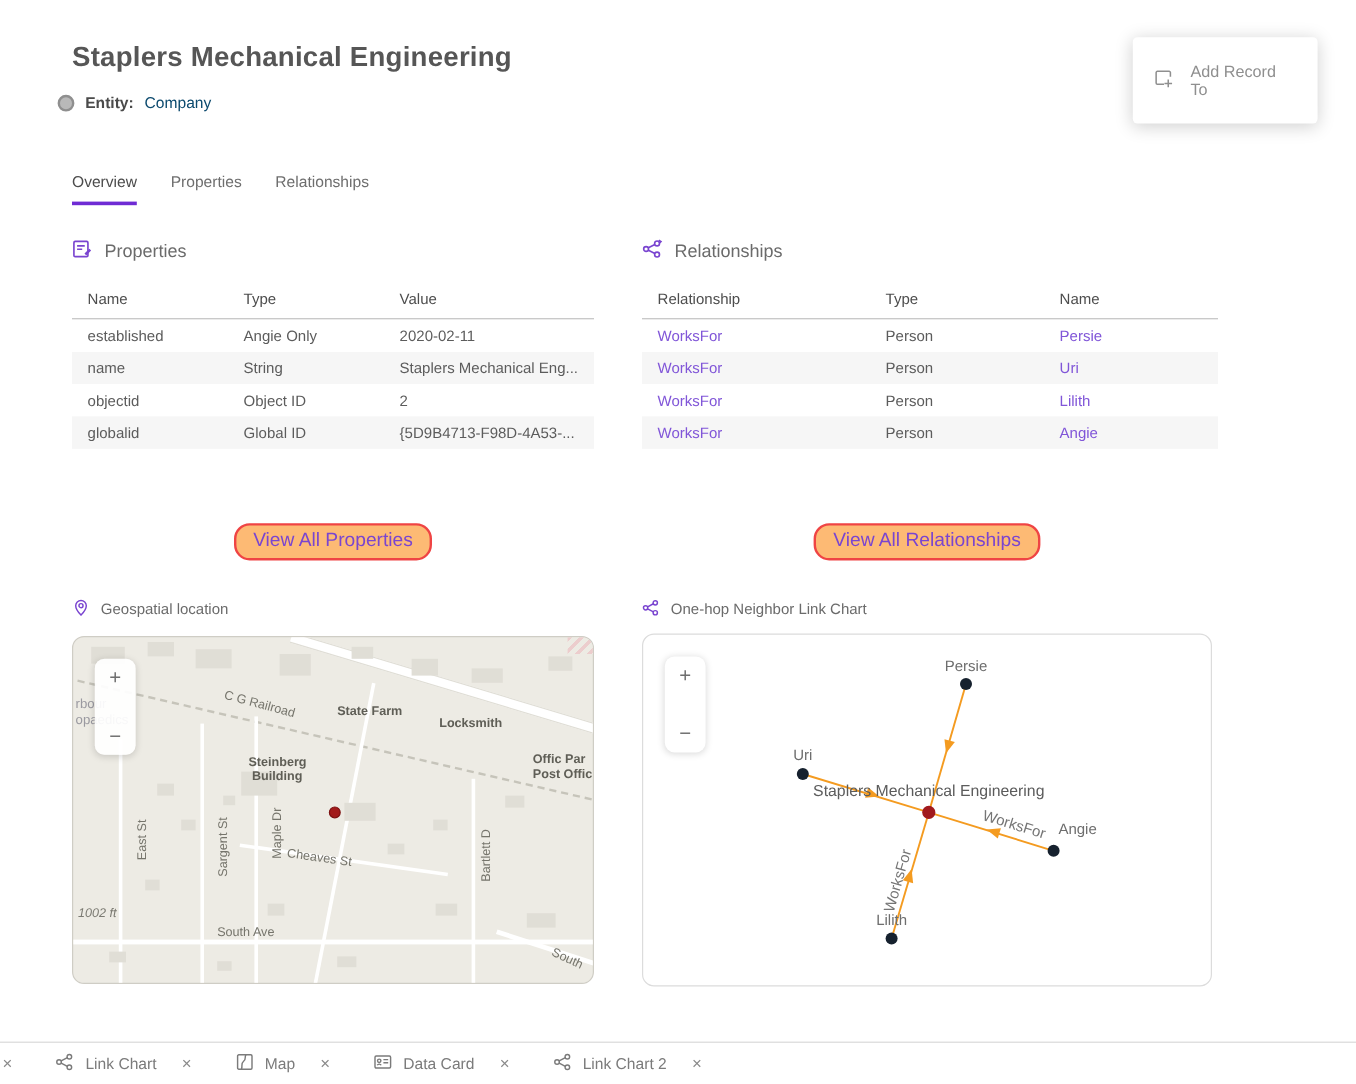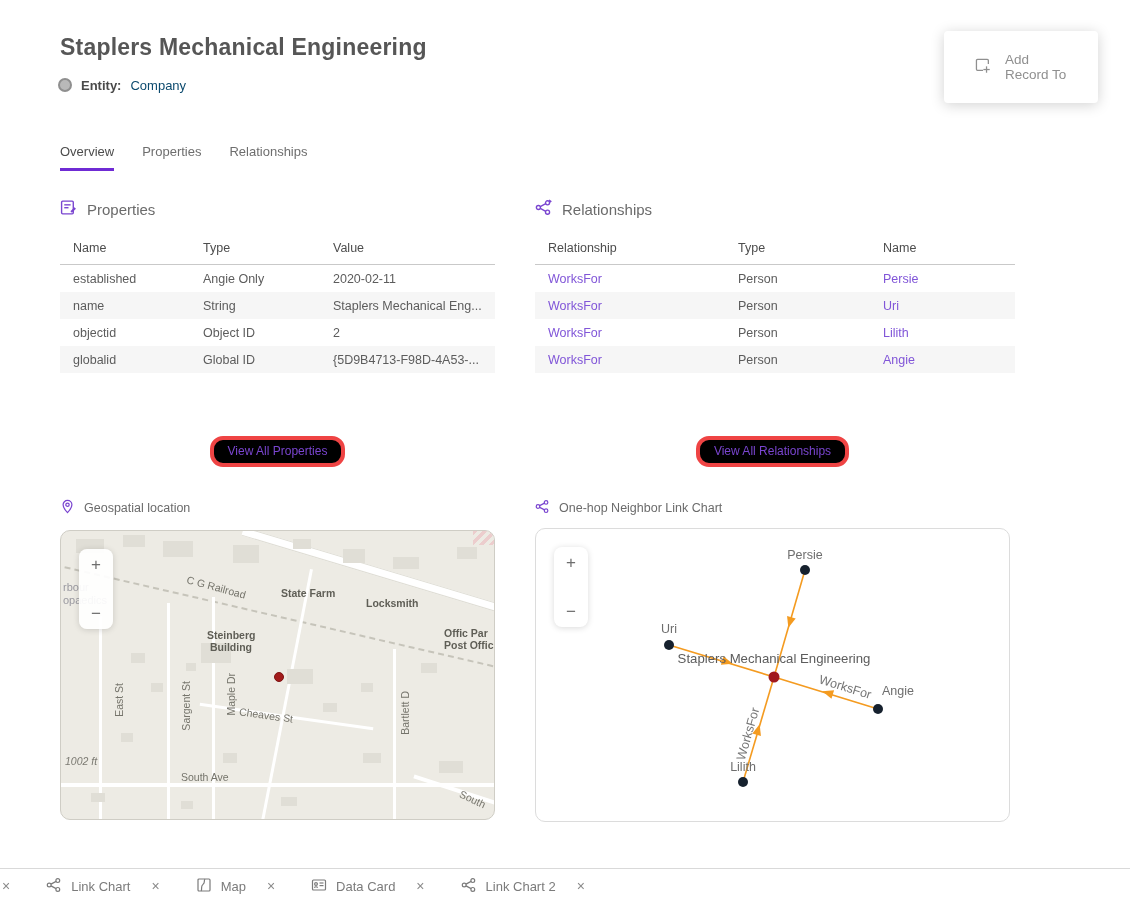--- a/index.html
+++ b/index.html
@@ -1,29 +1,29 @@
 <!DOCTYPE html>
 <html><head>
 <meta charset="utf-8">
 <style>
   * { margin:0; padding:0; box-sizing:border-box; }
   html,body { width:1130px; height:903px; background:#fff; font-family:"Liberation Sans", sans-serif; }
   .page { position:relative; width:1130px; height:903px; overflow:hidden; background:#fff; }
 
   
   .title { position:absolute; left:60px; top:34px; font-size:23px; font-weight:700; color:#565656; letter-spacing:.2px; }
-  .entity-row { position:absolute; left:58px; top:78px; display:flex; align-items:flex-start; gap:9px; font-size:13px; }
+  .entity-row { position:absolute; left:48px; top:78px; display:flex; align-items:flex-end; gap:9px; font-size:13px; }
   .entity-dot { width:14px; height:14px; border-radius:50%; background:#b9b9b9; border:2px solid #8f8f8f; }
   .entity-label { font-weight:700; color:#4a4a4a; }
   .entity-value { color:#0c4a6e; }
 
   
   .ctx-menu { position:absolute; left:944px; top:31px; width:154px; background:#fff; border-radius:4px;
               box-shadow:0 2px 14px rgba(0,0,0,.18); padding:10px 0; }
-  .ctx-item { display:flex; align-items:center; gap:14px; padding:11px 30px; color:#8f8f8f; font-size:13.5px; cursor:pointer; }
+  .ctx-item { display:flex; align-items:center; gap:14px; padding:11px 17px; color:#8f8f8f; font-size:13.5px; cursor:pointer; }
   .ctx-item svg { flex:0 0 auto; }
 
   
   .tabs { position:absolute; left:60px; top:144px; display:flex; gap:28px; font-size:13px; color:#6e6e6e; }
   .tab { padding-bottom:9px; cursor:pointer;text-align:center; }
   .tab.active { color:#4c4c4c; border-bottom:3px solid #6f2bd4; }
 
   
   .sec-head { position:absolute; display:flex; align-items:center; gap:10px; font-size:15px; color:#6b6b6b; }
   .sec-head.small { font-size:12.5px; gap:9px; }
@@ -34,22 +34,22 @@
   .tbl td { color:#5c5c5c; font-size:12.5px; padding:6.5px 4px 6.5px 13px; white-space:nowrap; overflow:hidden; }
   .tbl tbody tr:nth-child(even) { background:#f6f6f6; }
   .plink { color:#8156d8; cursor:pointer; }
   .props-wrap { position:absolute; left:60px; top:199px; width:435px; }
   .rels-wrap  { position:absolute; left:535px; top:199px; width:480px; }
   .props-wrap .sec-head, .rels-wrap .sec-head { position:static; margin-bottom:15px; }
 
   
   .btn-row-left  { position:absolute; left:60px;  top:436px; width:435px; text-align:center; }
   .btn-row-right { position:absolute; left:535px; top:436px; width:475px; text-align:center; }
-  .pill-btn { display:inline-block; padding:4px 14px 5px; border:4px solid #ef4444; border-radius:13px;
-              color:#7a45d0; font-size:12px; background:#000000; cursor:pointer; }
+  .pill-btn { display:inline-block; padding:4px 14px 5px; border:2px solid #ef4444; border-radius:13px;
+              color:#7a45d0; font-size:16px; background:#fdba74; cursor:pointer; }
 
   
   .map-head   { left:60px;  top:499px; }
   .chart-head { left:535px; top:499px; }
   .map-panel { position:absolute; left:60px; top:530px; width:435px; height:290px; border-radius:10px;
                border:1px solid #cfcdc5; background:#edebe4; overflow:hidden; }
   .road { position:absolute; background:#fff; }
   .rr   { position:absolute; border-top:2px dashed #c6c4ba; }
   .bldg { position:absolute; background:#e0ded6; }
   .hatch { position:absolute; background:repeating-linear-gradient(135deg,#eccdcd 0 3px,#edebe4 3px 7px); }

